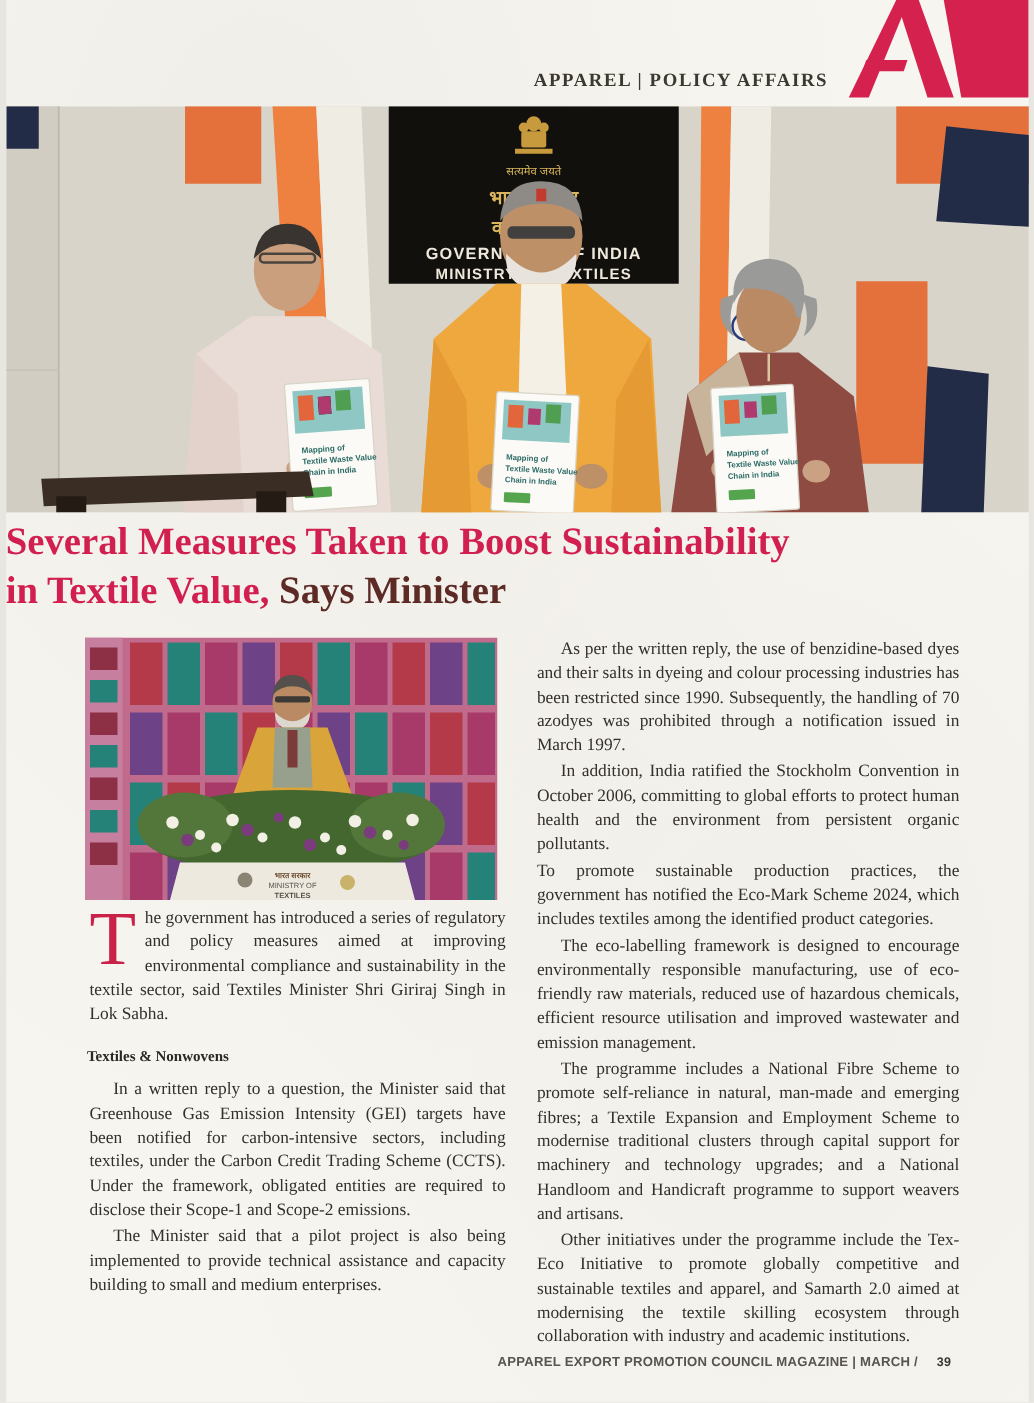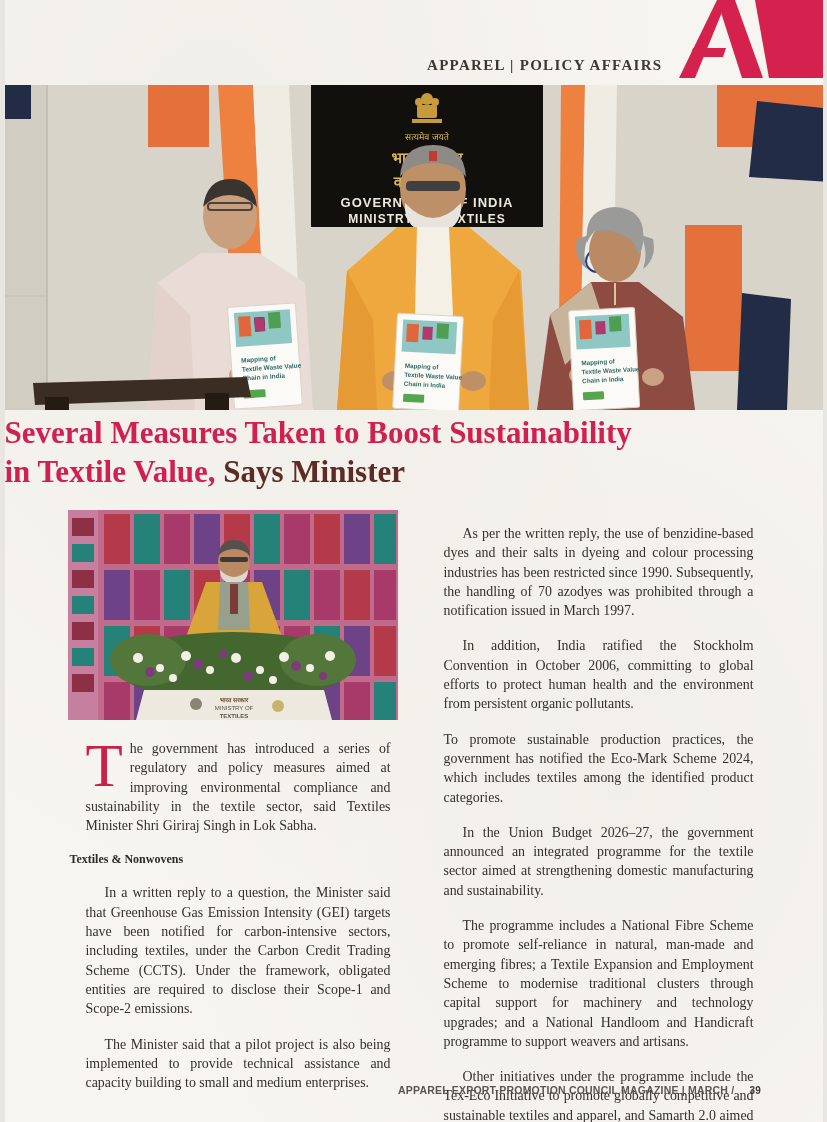--- a/index.html
+++ b/index.html
@@ -11,21 +11,21 @@
   .kicker{position:absolute;top:58px;right:160px;font-weight:bold;font-size:15px;line-height:1;
     letter-spacing:1.3px;color:#3b392f;}
   .logo{position:absolute;top:0;right:0;width:152px;height:80px;}
   .hero{position:absolute;left:0;top:85px;width:827px;height:325px;}
   .headline{position:absolute;left:0;top:413px;width:827px;text-align:left;
     font-weight:bold;font-size:31px;line-height:39px;color:#d12050;}
   .headline .dark{color:#5d2a26;}
   .colphoto{position:absolute;left:63px;top:510px;width:330px;height:210px;}
   .leftcol{position:absolute;left:65px;top:723px;width:337px;}
   .rightcol{position:absolute;left:423px;top:508px;width:342px;}
-  p.body{margin:16px;font-size:13.9px;line-height:19.3px;text-align:justify;color:#33302b;text-indent:19px;}
+  p.body{margin:2px;font-size:13.9px;line-height:19.3px;text-align:justify;color:#33302b;text-indent:19px;}
   p.lead{text-indent:0;}
   p.noindent{text-indent:0;}
   .dropcap{float:left;font-size:61px;line-height:47px;padding:3px 7px 0 0;color:#c92147;}
   .subhead{margin:17px 0 9px 0;font-weight:bold;font-size:12px;color:#2b2924;}
   .footer{position:absolute;left:380px;top:1084px;width:390px;text-align:center;
     font-family:"Liberation Sans","DejaVu Sans",sans-serif;font-weight:bold;font-size:10.5px;
     color:#57554e;letter-spacing:0.2px;}
   .footer .pg{font-size:10px;color:#3a3832;margin-left:15px;}
   svg text{font-family:"Liberation Sans","DejaVu Sans",sans-serif;}
 </style>
@@ -275,21 +275,21 @@
     <p class="body lead"><span class="dropcap">T</span><span>he government has introduced a series of regulatory and policy measures aimed at improving environmental compliance and sustainability in the textile sector, said  Textiles Minister  Shri Giriraj Singh in Lok Sabha.</span></p>
     <div class="subhead">Textiles &amp; Nonwovens</div>
     <p class="body">In a written reply to a question, the Minister said that Greenhouse Gas Emission Intensity (GEI) targets have been notified for carbon-intensive sectors, including textiles, under the Carbon Credit Trading Scheme (CCTS). Under the framework, obligated entities are required to disclose their Scope-1 and Scope-2 emissions.</p>
     <p class="body">The Minister said that a pilot project is also being implemented to provide technical assistance and capacity building to small and medium enterprises.</p>
   </div>
 
   <div class="rightcol">
     <p class="body">As per the written reply, the use of benzidine-based dyes and their salts in dyeing and colour processing industries has been restricted since 1990. Subsequently, the handling of 70 azodyes was prohibited through a notification issued in March 1997.</p>
     <p class="body">In addition, India ratified the Stockholm Convention in October 2006, committing to global efforts to protect human health and the environment from persistent organic pollutants.</p>
     <p class="body noindent">To promote sustainable production practices, the government has notified the Eco-Mark Scheme 2024, which includes textiles among the identified product categories.</p>
-    <p class="body">In the Union Budget 2026–27, the government announced an integrated programme for the textile sector aimed at strengthening domestic manufacturing and sustainability.</p>
+    <p class="body">The eco-labelling framework is designed to encourage environmentally responsible manufacturing, use of eco-friendly raw materials, reduced use of hazardous chemicals, efficient resource utilisation and improved wastewater and emission management.</p>
     <p class="body">The programme includes a National Fibre Scheme to promote self-reliance in natural, man-made and emerging fibres; a Textile Expansion and Employment Scheme to modernise traditional clusters through capital support for machinery and technology upgrades; and a National Handloom and Handicraft programme to support weavers and artisans.</p>
     <p class="body">Other initiatives under the programme include the Tex-Eco Initiative to promote globally competitive and sustainable textiles and apparel, and Samarth 2.0 aimed at modernising the textile skilling ecosystem through collaboration with industry and academic institutions.</p>
   </div>
 
   <div class="footer">
     <span>APPAREL EXPORT PROMOTION COUNCIL MAGAZINE | MARCH /</span><span class="pg">39</span>
   </div>
 
 </div>
 

